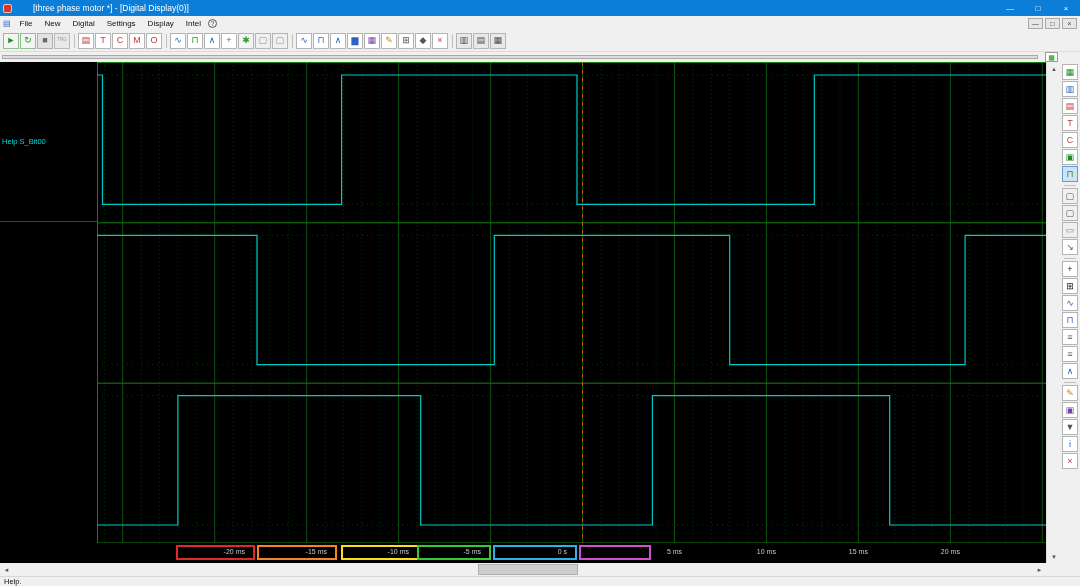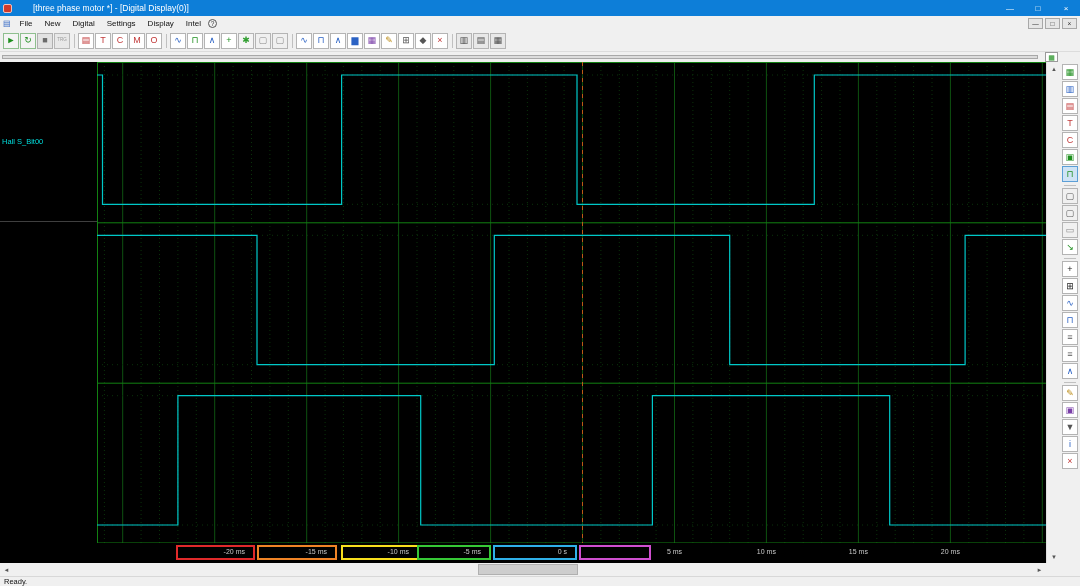--- a/index.html
+++ b/index.html
@@ -132,21 +132,21 @@
 </div>
 
 <div class="slider-strip">
   <div class="slider-track"></div>
 </div>
 <div class="slider-btn">▦</div>
 
 <div class="label-panel">
   <div id="label-rows">
       <div class="ch-row">
-        <span class="ch-label" style="color: rgb(0, 220, 220);">Hall S_Bit00</span>
+        <span class="ch-label" style="color: rgb(0, 220, 220);">Help S_Bit00</span>
       </div>
     </div>
 </div>
 
 <div class="plot">
   <svg id="wave-svg" width="949" height="481" viewBox="0 0 949 481">
       <line x1="7.4" y1="0" x2="7.4" y2="481" stroke="#0a320a" stroke-width="1" stroke-dasharray="1,3"></line>
       <line x1="25.7" y1="0" x2="25.7" y2="481" stroke="#0e5210" stroke-width="1"></line>
       <line x1="44.1" y1="0" x2="44.1" y2="481" stroke="#0a320a" stroke-width="1" stroke-dasharray="1,3"></line>
       <line x1="62.5" y1="0" x2="62.5" y2="481" stroke="#0a320a" stroke-width="1" stroke-dasharray="1,3"></line>
@@ -263,14 +263,14 @@
   </div>
 
 <div class="hscroll">
   <span class="hs-arr" style="left:0">◄</span>
   <span class="hs-thumb"></span>
   <span class="hs-arr" style="right:0">►</span>
 </div>
 <div class="corner"></div>
 
 <div class="statusbar">
-  <span>Ready.</span>
+  <span>Help.</span>
 </div>
 
 </body></html>

